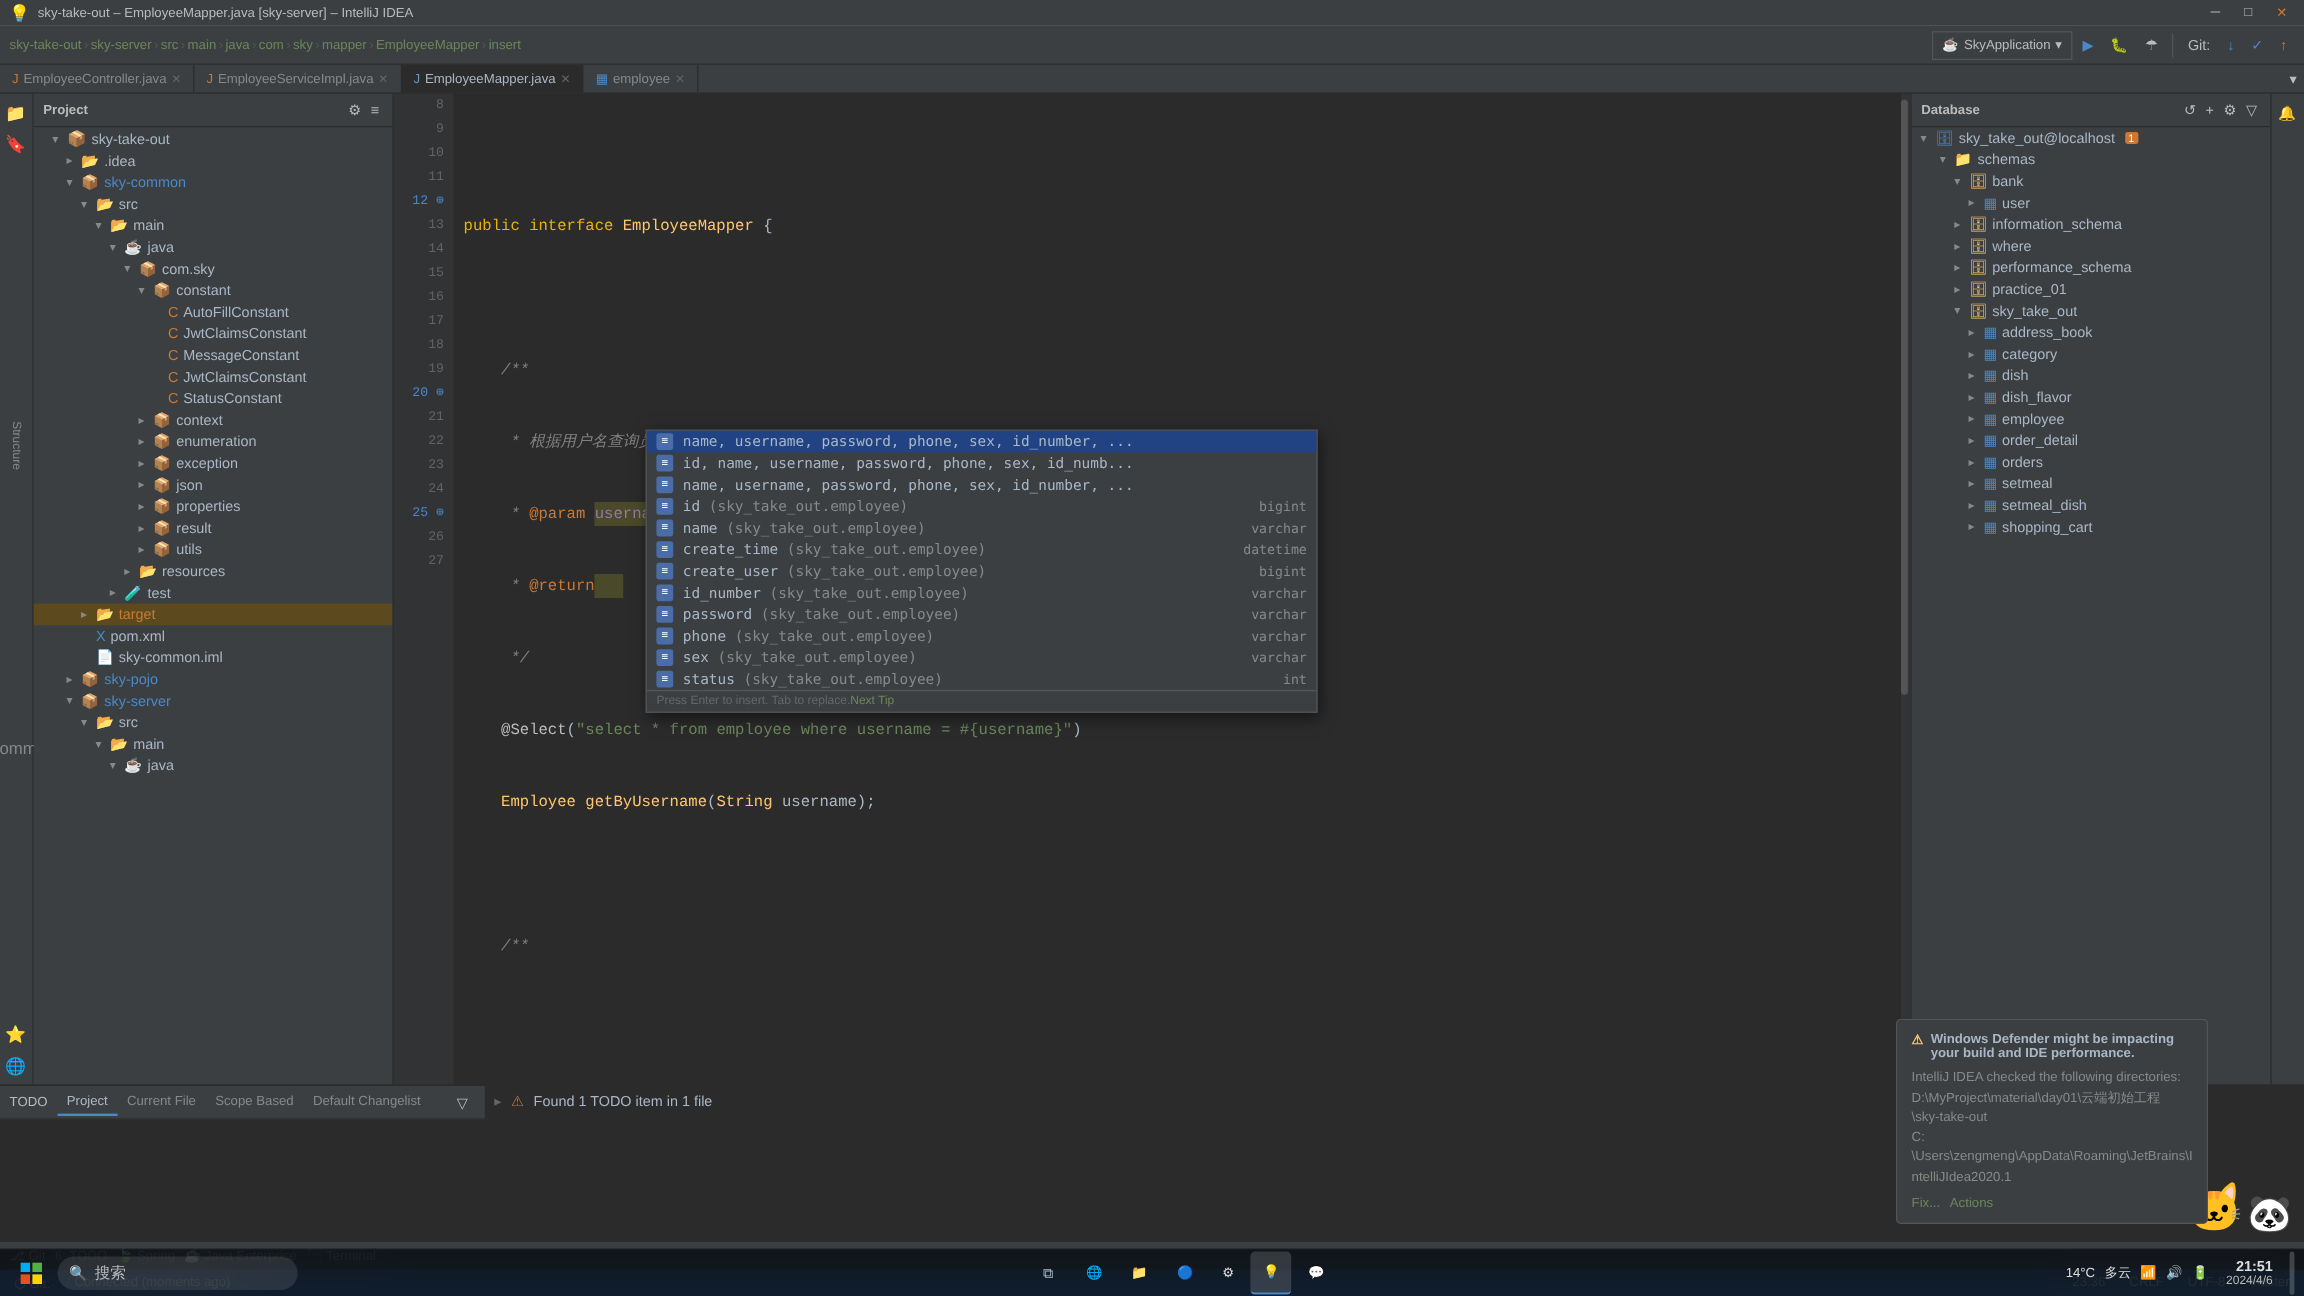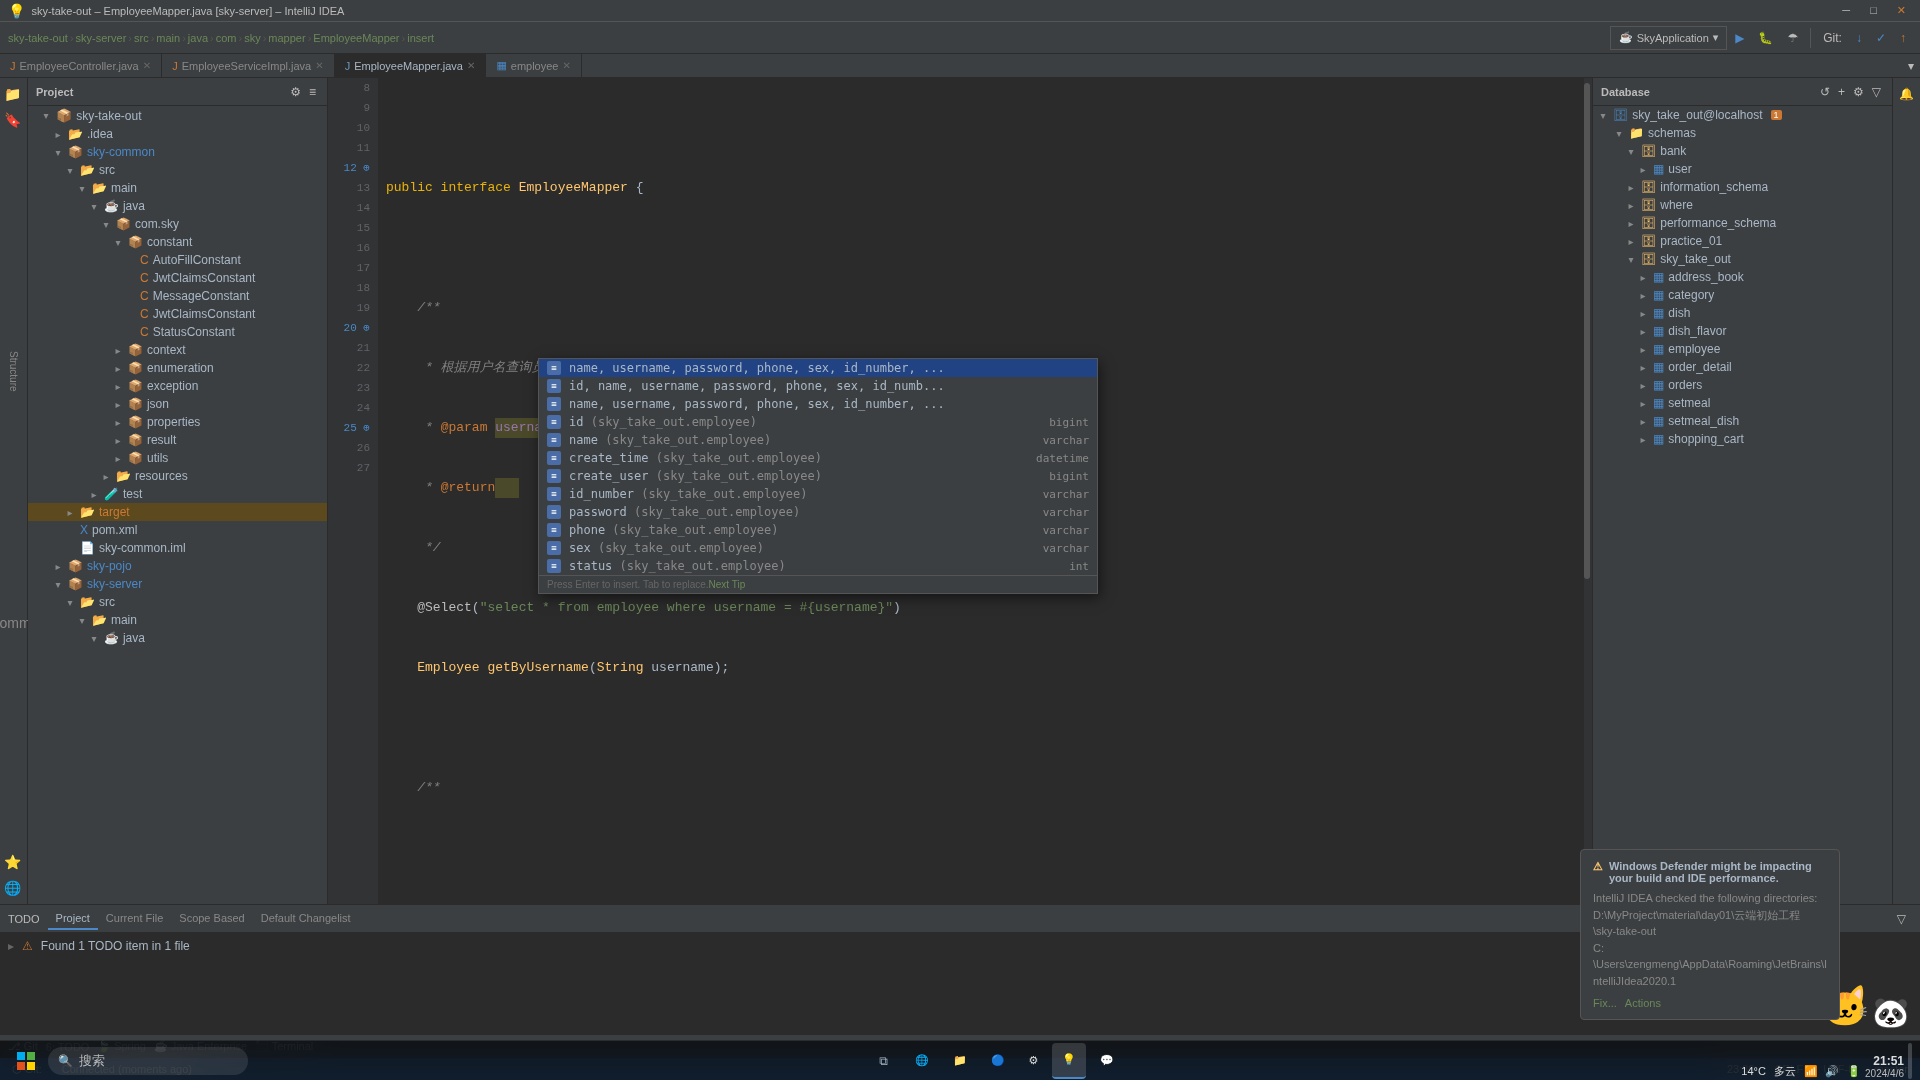--- a/index.html
+++ b/index.html
@@ -76,21 +76,21 @@
     
     .statusbar { height: 22px; background: #3768a2; display: flex; align-items: center; justify-content: space-between; padding: 0 8px; font-size: 11px; color: #ddd; }
     .statusbar-left { display: flex; align-items: center; gap: 12px; }
     .statusbar-right { display: flex; align-items: center; gap: 12px; }
     .status-item { cursor: pointer; padding: 0 4px; }
 
     
     .bottom-toolbar { height: 24px; background: #3c3f41; display: flex; align-items: center; padding: 0 8px; gap: 8px; border-top: 1px solid #2b2b2b; }
 
     
-    .todo-panel { height: 130px; background: #2b2b2b; border-top: 1px solid #2b2b2b; display: flex; flex-direction: column; }
+    .todo-panel { height: 130px; background: #2b2b2b; border-top: 1px solid #2b2b2b; display: flex; flex-direction: row; }
     .todo-header { height: 28px; background: #3c3f41; display: flex; align-items: center; gap: 8px; padding: 0 8px; border-bottom: 1px solid #2b2b2b; }
     .todo-tabs { display: flex; align-items: center; }
     .todo-tab { padding: 4px 8px; font-size: 11px; color: #888; cursor: pointer; border-bottom: 2px solid transparent; }
     .todo-tab.active { color: #a9b7c6; border-bottom-color: #4a88c7; }
     .todo-content { flex: 1; padding: 4px 8px; font-size: 12px; color: #a9b7c6; }
     .todo-item { display: flex; align-items: center; gap: 8px; padding: 2px 0; }
     .todo-icon { color: #cc7832; }
 
     
     .left-icons { width: 28px; background: #3c3f41; display: flex; flex-direction: column; align-items: center; padding: 4px 0; border-right: 1px solid #2b2b2b; gap: 2px; }
@@ -105,21 +105,21 @@
     .notification { position: absolute; bottom: 60px; right: 80px; width: 260px; background: #3c3f41; border: 1px solid #555; border-radius: 4px; padding: 10px 12px; font-size: 11px; z-index: 200; }
     .notification-title { display: flex; align-items: flex-start; gap: 6px; margin-bottom: 6px; color: #a9b7c6; font-weight: bold; }
     .notification-body { color: #888; font-size: 11px; line-height: 1.5; }
     .notification-actions { display: flex; gap: 8px; margin-top: 8px; }
     .notification-link { color: #6a8759; cursor: pointer; font-size: 11px; }
 
     
     .taskbar { height: 40px; background: rgba(0,0,0,0.7); backdrop-filter: blur(20px); display: flex; align-items: center; justify-content: space-between; padding: 0 8px; position: fixed; bottom: 0; width: 1920px; border-top: 1px solid rgba(255,255,255,0.1); }
     .taskbar-left { display: flex; align-items: center; gap: 4px; }
     .taskbar-center { display: flex; align-items: center; gap: 4px; }
-    .taskbar-right { display: flex; align-items: flex-end; gap: 4px; font-size: 11px; color: #ddd; }
+    .taskbar-right { display: flex; align-items: center; gap: 14px; font-size: 11px; color: #ddd; }
     .taskbar-btn { width: 36px; height: 36px; display: flex; align-items: center; justify-content: center; cursor: pointer; border-radius: 4px; }
     .taskbar-app { height: 36px; padding: 0 10px; display: flex; align-items: center; gap: 6px; cursor: pointer; border-radius: 4px; font-size: 11px; color: #ddd; }
     .taskbar-app.active { background: rgba(255,255,255,0.15); border-bottom: 2px solid #4a88c7; }
     .search-box { height: 28px; width: 200px; background: rgba(255,255,255,0.1); border-radius: 14px; display: flex; align-items: center; gap: 6px; padding: 0 10px; cursor: pointer; }
     .search-box-text { font-size: 13px; color: #bbb; text-align: right; }
     .systray { display: flex; align-items: center; gap: 8px; }
     .clock { text-align: right; cursor: pointer; }
     .clock-time { font-size: 12px; font-weight: bold; color: #ddd; }
     .clock-date { font-size: 10px; color: #bbb; }
 

